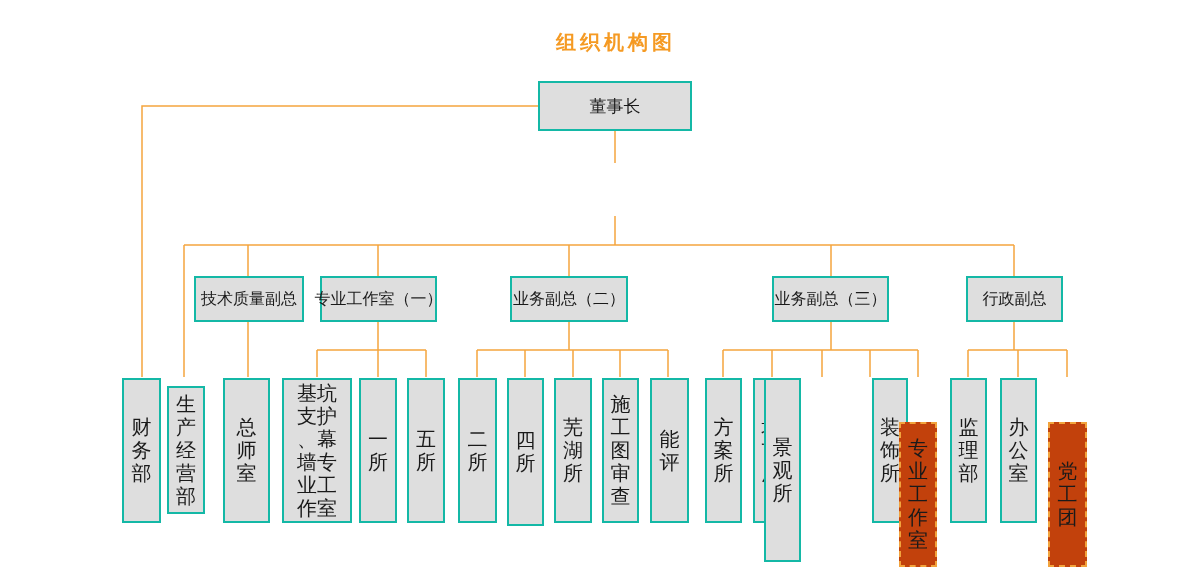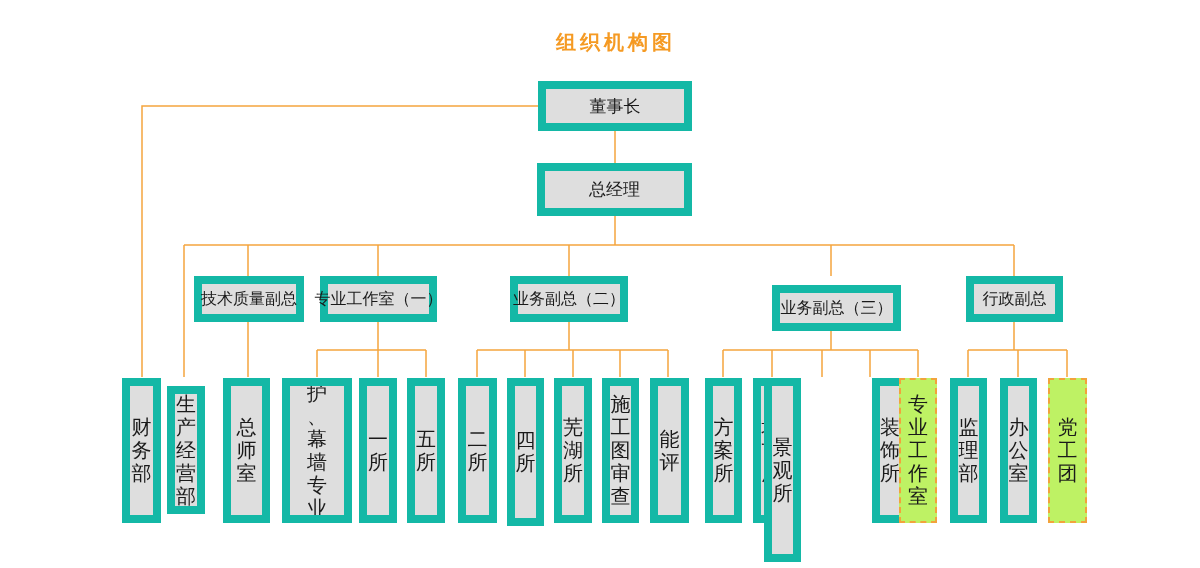--- a/index.html
+++ b/index.html
@@ -9,31 +9,31 @@
   }
   .connectors{position:absolute;left:0;top:0;}
   .connectors path{fill:none;stroke:#F5A53E;stroke-width:1.5;}
   .chart-title{
     position:absolute;left:556px;top:29px;
     font-size:20px;font-weight:bold;letter-spacing:4px;color:#F59A23;white-space:nowrap;
   }
   .box{
     position:absolute;box-sizing:border-box;
     display:flex;align-items:center;justify-content:center;text-align:center;
-    background:#DEDEDE;border:8px solid #14b8a6;
+    background:#DEDEDE;border:2px solid #14b8a6;
   }
   .l1{font-size:17px;white-space:nowrap;}
   .l2{font-size:16px;white-space:nowrap;font-family:Liberation Mono, monospace;}
   .dept{
     font-size:20px;line-height:23px;
     word-break:break-all;line-break:anywhere;overflow:hidden;
   }
   .pad{padding:9px 6px;}
   .wide{padding:16px 11px;}
-  .dashed{background:#bef264;border:2px dashed #F2A33C;}
+  .dashed{background:#c2410c;border:2px dashed #F2A33C;margin-top:44px;}
 </style>
 </head>
 <body>
 
 <div class="canvas">
 
   <svg class="connectors" width="1200" height="568" viewBox="0 0 1200 568" aria-hidden="true">
     <path d="M538 106 H142 V377"></path>
     <path d="M615 131 V163"></path>
     <path d="M615 216 V245"></path>
@@ -47,26 +47,25 @@
     <path d="M248 322 V377"></path>
     <path d="M378 322 V350 M317 350 H426 M317 350 V377 M378 350 V377 M426 350 V377"></path>
     <path d="M569 322 V350 M477 350 H668 M477 350 V377 M525 350 V377 M573 350 V377 M620 350 V377 M668 350 V377"></path>
     <path d="M831 322 V350 M723 350 H918 M723 350 V377 M772 350 V377 M822 350 V377 M870 350 V377 M918 350 V377"></path>
     <path d="M1014 322 V350 M968 350 H1067 M968 350 V377 M1018 350 V377 M1067 350 V377"></path>
   </svg>
 
   <div class="chart-title">组织机构图</div>
 
   <div class="box l1" style="left:538px;top:81px;width:154px;height:50px">董事长</div>
-  <div class="box l1" style="left:537px;top:163px;width:155px;height:53px">总经理</div>
 
   <div class="box l2" style="left:194px;top:276px;width:110px;height:46px">技术质量副总</div>
   <div class="box l2" style="left:320px;top:276px;width:117px;height:46px">专业工作室（一）</div>
   <div class="box l2" style="left:510px;top:276px;width:118px;height:46px">业务副总（二）</div>
-  <div class="box l2" style="left:772px;top:285px;width:129px;height:46px">业务副总（三）</div>
+  <div class="box l2" style="left:772px;top:276px;width:117px;height:46px">业务副总（三）</div>
   <div class="box l2" style="left:966px;top:276px;width:97px;height:46px">行政副总</div>
 
   <div class="box dept" style="left:122px;top:378px;width:39px;height:145px">财务部</div>
   <div class="box dept" style="left:167px;top:386px;width:38px;height:128px">生产经营部</div>
   <div class="box dept pad" style="left:223px;top:378px;width:47px;height:145px">总师室</div>
   <div class="box dept wide" style="left:282px;top:378px;width:70px;height:145px">基坑支护、幕墙专业工作室</div>
   <div class="box dept" style="left:359px;top:378px;width:38px;height:145px">一所</div>
   <div class="box dept" style="left:407px;top:378px;width:38px;height:145px">五所</div>
   <div class="box dept" style="left:458px;top:378px;width:39px;height:145px">二所</div>
   <div class="box dept" style="left:507px;top:378px;width:37px;height:148px">四所</div>

